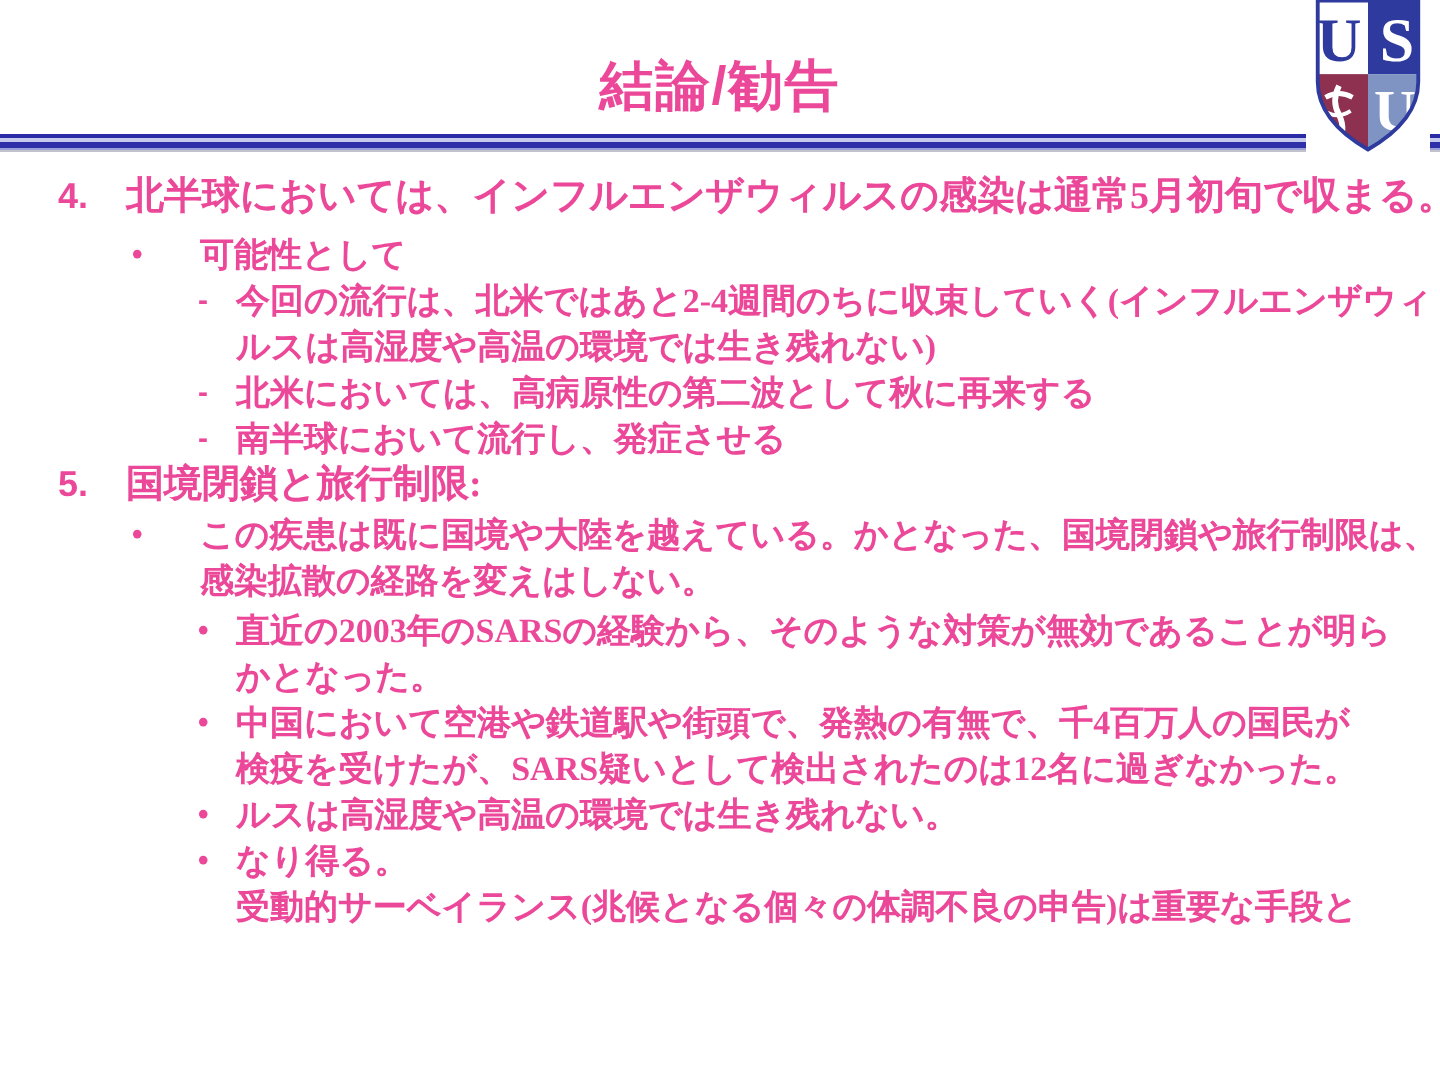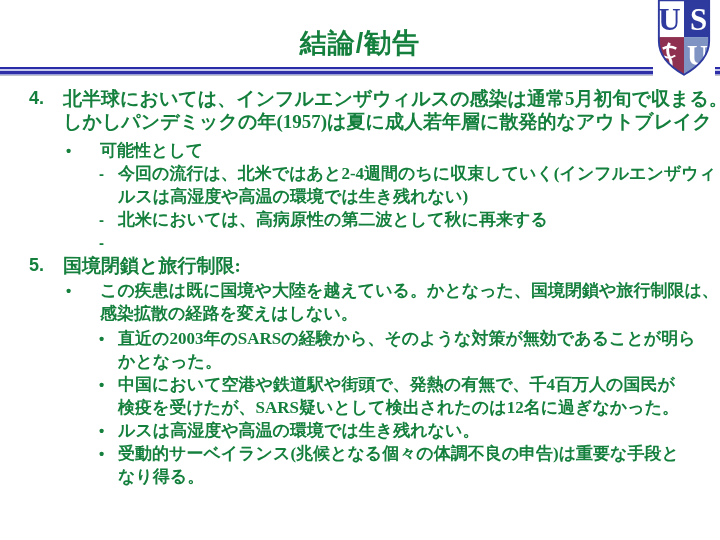--- a/index.html
+++ b/index.html
@@ -1,19 +1,19 @@
 <!DOCTYPE html>
 <html lang="ja"><head>
 <meta charset="utf-8">
 <style>
   html,body{margin:0;padding:0;background:#888;}
   .slide{
     position:relative;width:720px;height:540px;background:#ffffff;
     overflow:hidden;font-family:"Liberation Sans",sans-serif;
-    font-weight:bold;color:#15803d;margin:0 auto;
+    font-weight:bold;color:#ec4899;margin:0 auto;
   }
   .title{
     position:absolute;top:27px;left:0;width:100%;text-align:center;
     font-size:27px;line-height:32px;letter-spacing:1px;
   }
   .divider{
     position:absolute;top:67px;left:0;width:720px;height:9px;
     background:linear-gradient(
       #2b2ba8 0px,#2b2ba8 2px,
       #c6cbee 2px,#c6cbee 4px,
@@ -77,21 +77,20 @@
       <path d="M4,0 H56 V42 C56,58 44,69 30,77 C16,69 4,58 4,42 Z" fill="none" stroke="#2e3a9e" stroke-width="2"></path>
     </svg>
   </div>
 
   <div class="content">
 
     <div class="row lv1 gap6">
       <span class="marker">4.</span>
       <div class="lines">
         <div class="line">北半球においては、インフルエンザウィルスの感染は通常5月初旬で収まる。</div>
-        <div class="line">しかしパンデミックの年(1957)は夏に成人若年層に散発的なアウトブレイク</div>
       </div>
     </div>
 
     <div class="row lv2">
       <span class="marker">•</span>
       <div class="lines">
         <div class="line">可能性として</div>
       </div>
     </div>
 
@@ -105,20 +104,23 @@
 
     <div class="row lv3">
       <span class="marker">-</span>
       <div class="lines">
         <div class="line">北米においては、高病原性の第二波として秋に再来する</div>
       </div>
     </div>
 
     <div class="row lv3">
       <span class="marker">-</span>
+      <div class="lines">
+        <div class="line">南半球において流行し、発症させる</div>
+      </div>
     </div>
 
     <div class="row lv1">
       <span class="marker">5.</span>
       <div class="lines">
         <div class="line">国境閉鎖と旅行制限:</div>
       </div>
     </div>
 
     <div class="row lv2 gap2t">
@@ -148,22 +150,22 @@
     <div class="row lv3">
       <span class="marker">•</span>
       <div class="lines">
         <div class="line">ルスは高湿度や高温の環境では生き残れない。</div>
       </div>
     </div>
 
     <div class="row lv3">
       <span class="marker">•</span>
       <div class="lines">
+        <div class="line">なり得る。</div>
         <div class="line">受動的サーベイランス(兆候となる個々の体調不良の申告)は重要な手段と</div>
-        <div class="line">なり得る。</div>
       </div>
     </div>
 
   </div>
 
   <div class="credit">CHOTANI©2009.</div>
 
 </div>
 
 </body></html>

